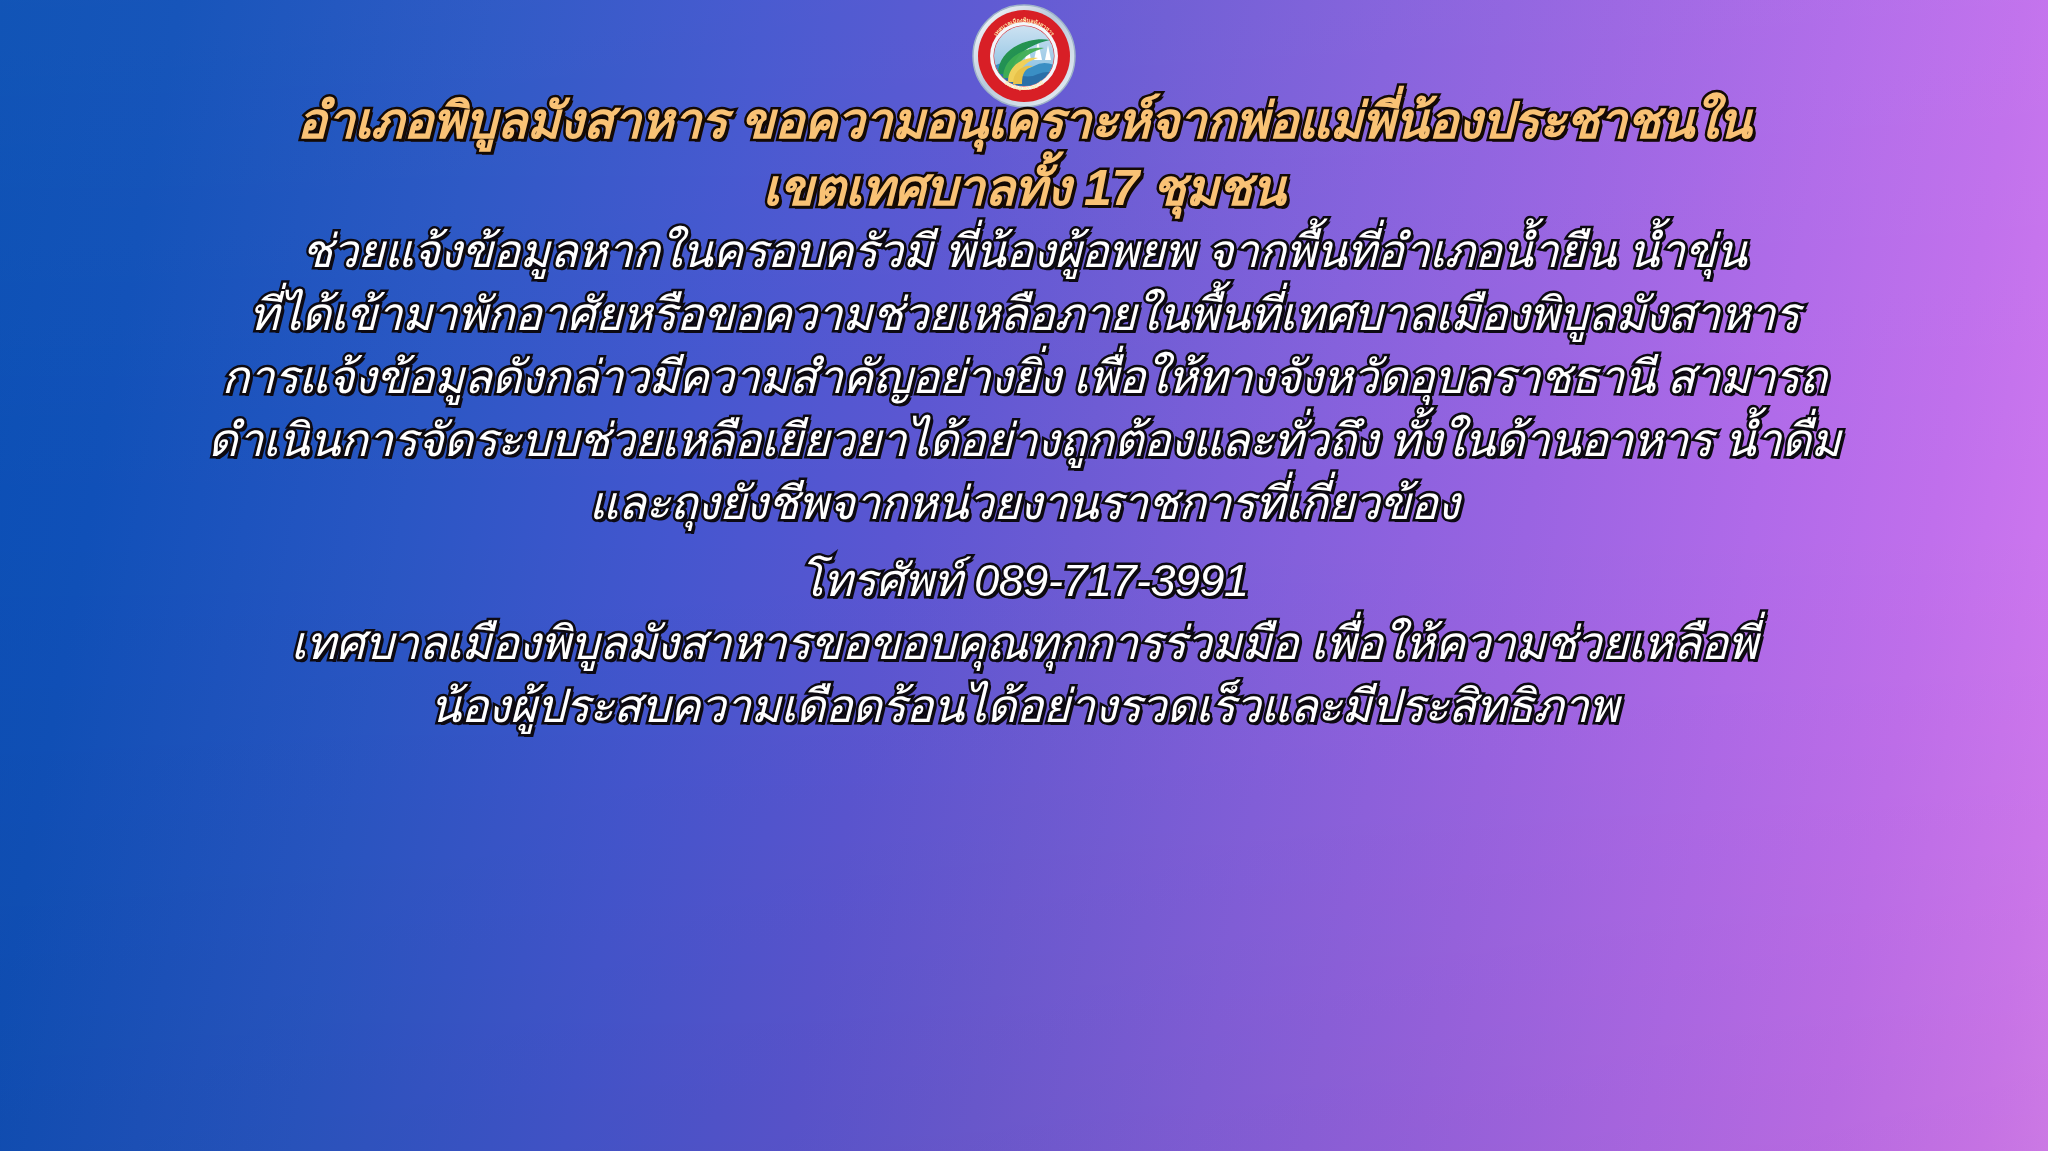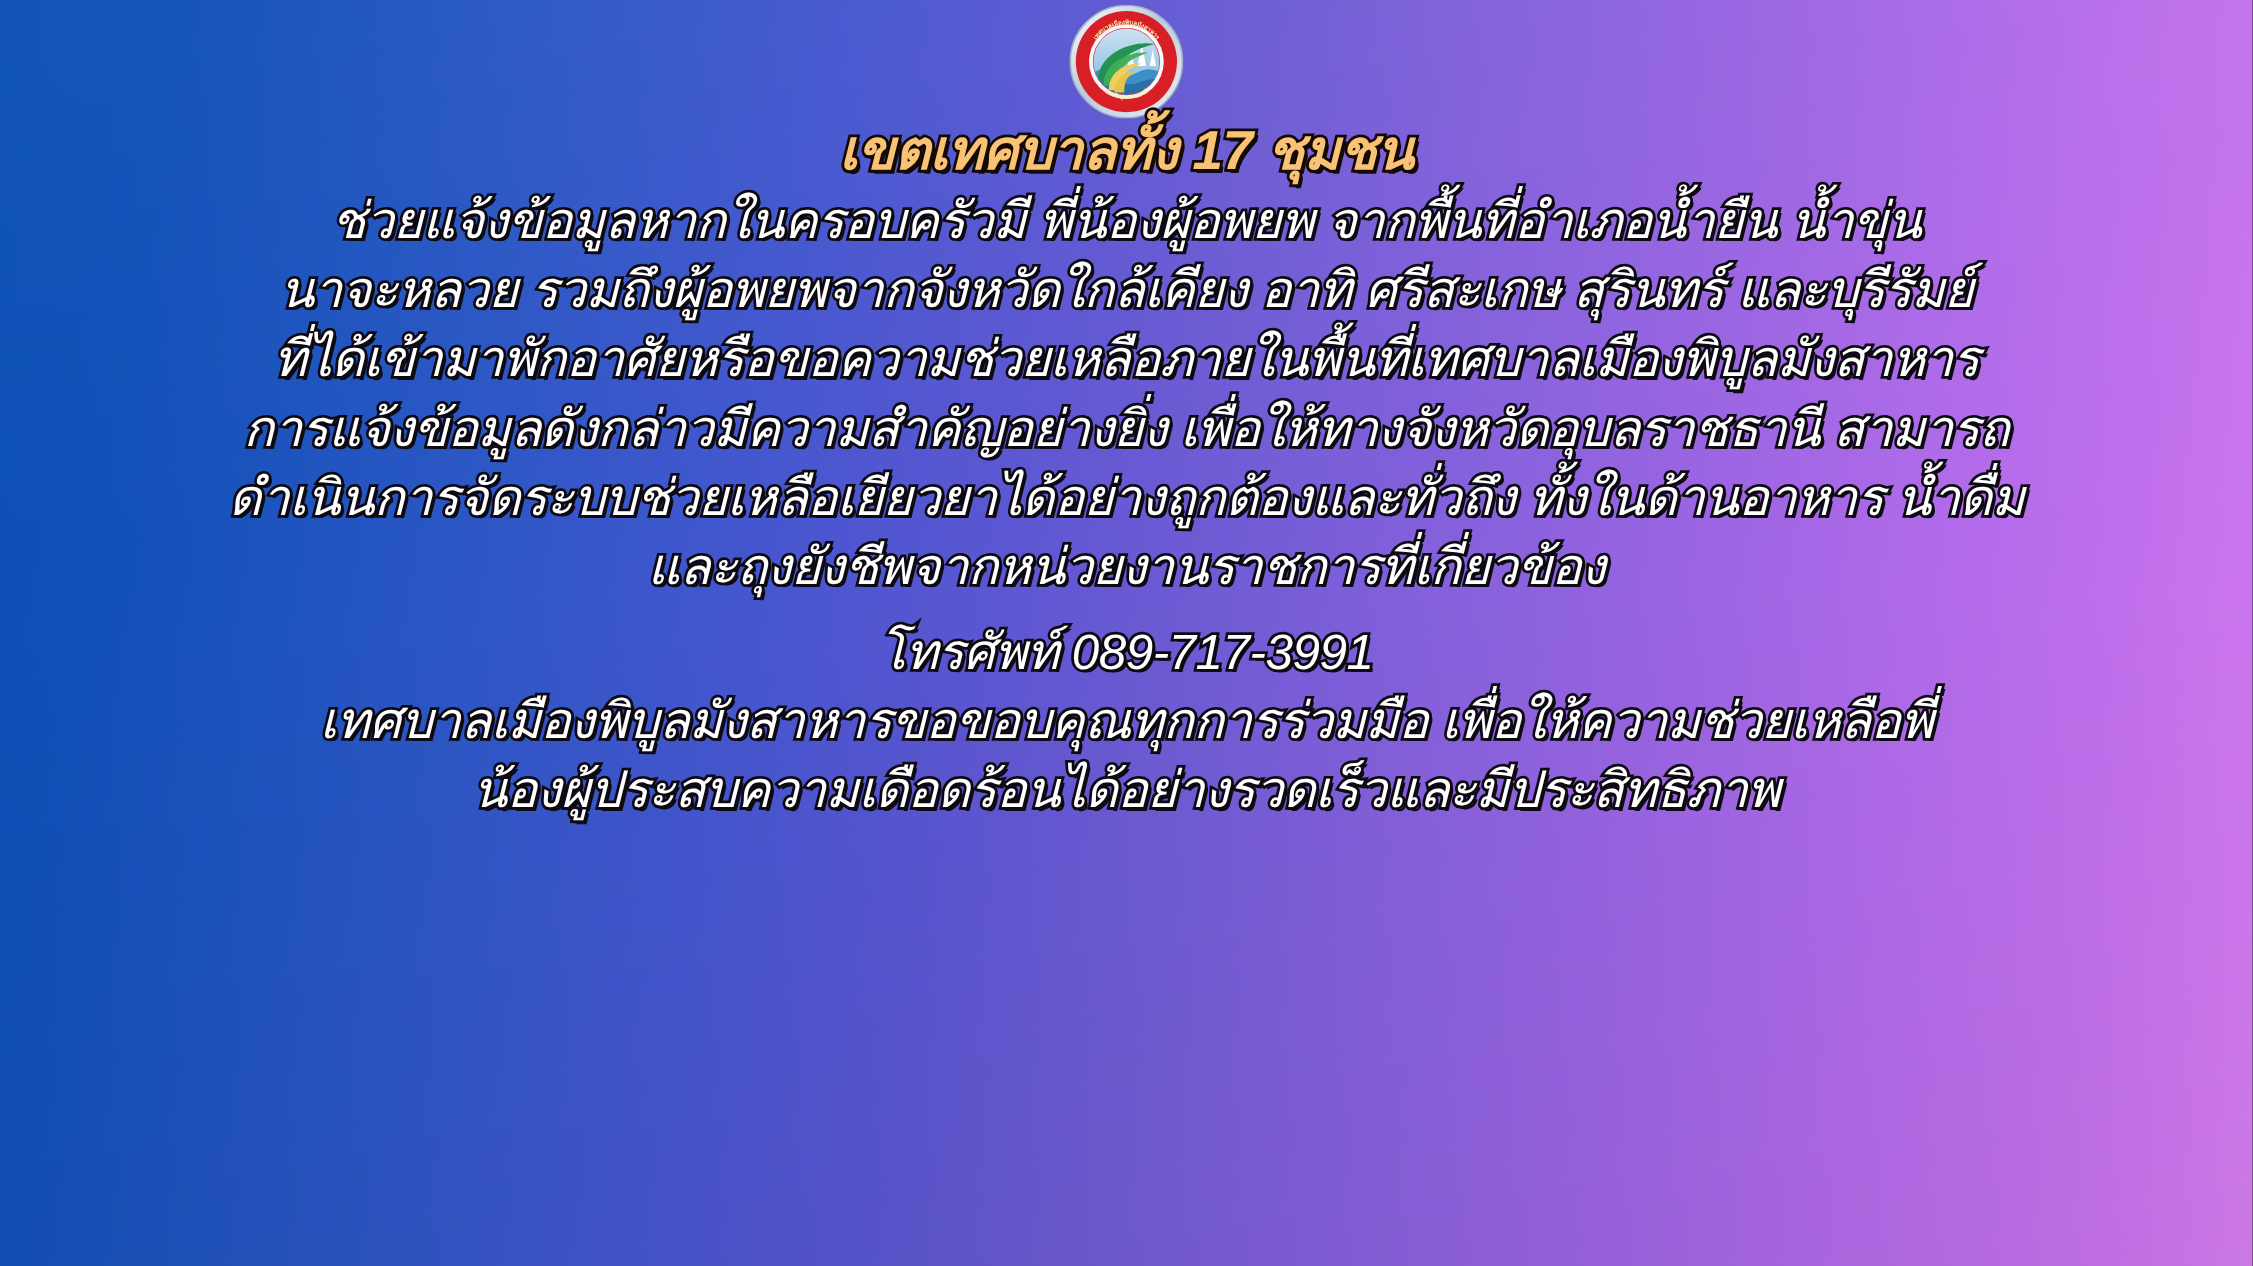--- a/index.html
+++ b/index.html
@@ -153,24 +153,24 @@
         <textPath href="#toparc" startOffset="50%" text-anchor="middle">เทศบาลเมืองพิบูลมังสาหาร</textPath>
       </text>
       <text font-size="5" font-family="DejaVu Sans, sans-serif" fill="#ffe9a8" font-weight="bold">
         <textPath href="#botarc" startOffset="50%" text-anchor="middle">จังหวัดอุบลราชธานี</textPath>
       </text>
     </svg>
   </div>
 
   <div id="content">
 
+    <span class="title-line l1">อำเภอพิบูลมังสาหาร ขอความอนุเคราะห์จากพ่อแม่พี่น้องประชาชนใน</span>
     <span class="title-line l2">เขตเทศบาลทั้ง 17 ชุมชน</span>
 
     <span class="body-line first">ช่วยแจ้งข้อมูลหากในครอบครัวมี พี่น้องผู้อพยพ จากพื้นที่อำเภอน้ำยืน น้ำขุ่น</span>
-    <span class="body-line">นาจะหลวย รวมถึงผู้อพยพจากจังหวัดใกล้เคียง อาทิ ศรีสะเกษ สุรินทร์ และบุรีรัมย์</span>
     <span class="body-line">ที่ได้เข้ามาพักอาศัยหรือขอความช่วยเหลือภายในพื้นที่เทศบาลเมืองพิบูลมังสาหาร</span>
     <span class="body-line">การแจ้งข้อมูลดังกล่าวมีความสำคัญอย่างยิ่ง เพื่อให้ทางจังหวัดอุบลราชธานี สามารถ</span>
     <span class="body-line">ดำเนินการจัดระบบช่วยเหลือเยียวยาได้อย่างถูกต้องและทั่วถึง ทั้งในด้านอาหาร น้ำดื่ม</span>
     <span class="body-line">และถุงยังชีพจากหน่วยงานราชการที่เกี่ยวข้อง</span>
     <span class="body-line phone">โทรศัพท์ 089-717-3991</span>
     <span class="body-line">เทศบาลเมืองพิบูลมังสาหารขอขอบคุณทุกการร่วมมือ เพื่อให้ความช่วยเหลือพี่</span>
     <span class="body-line">น้องผู้ประสบความเดือดร้อนได้อย่างรวดเร็วและมีประสิทธิภาพ</span>
 
   </div>
 </div>

